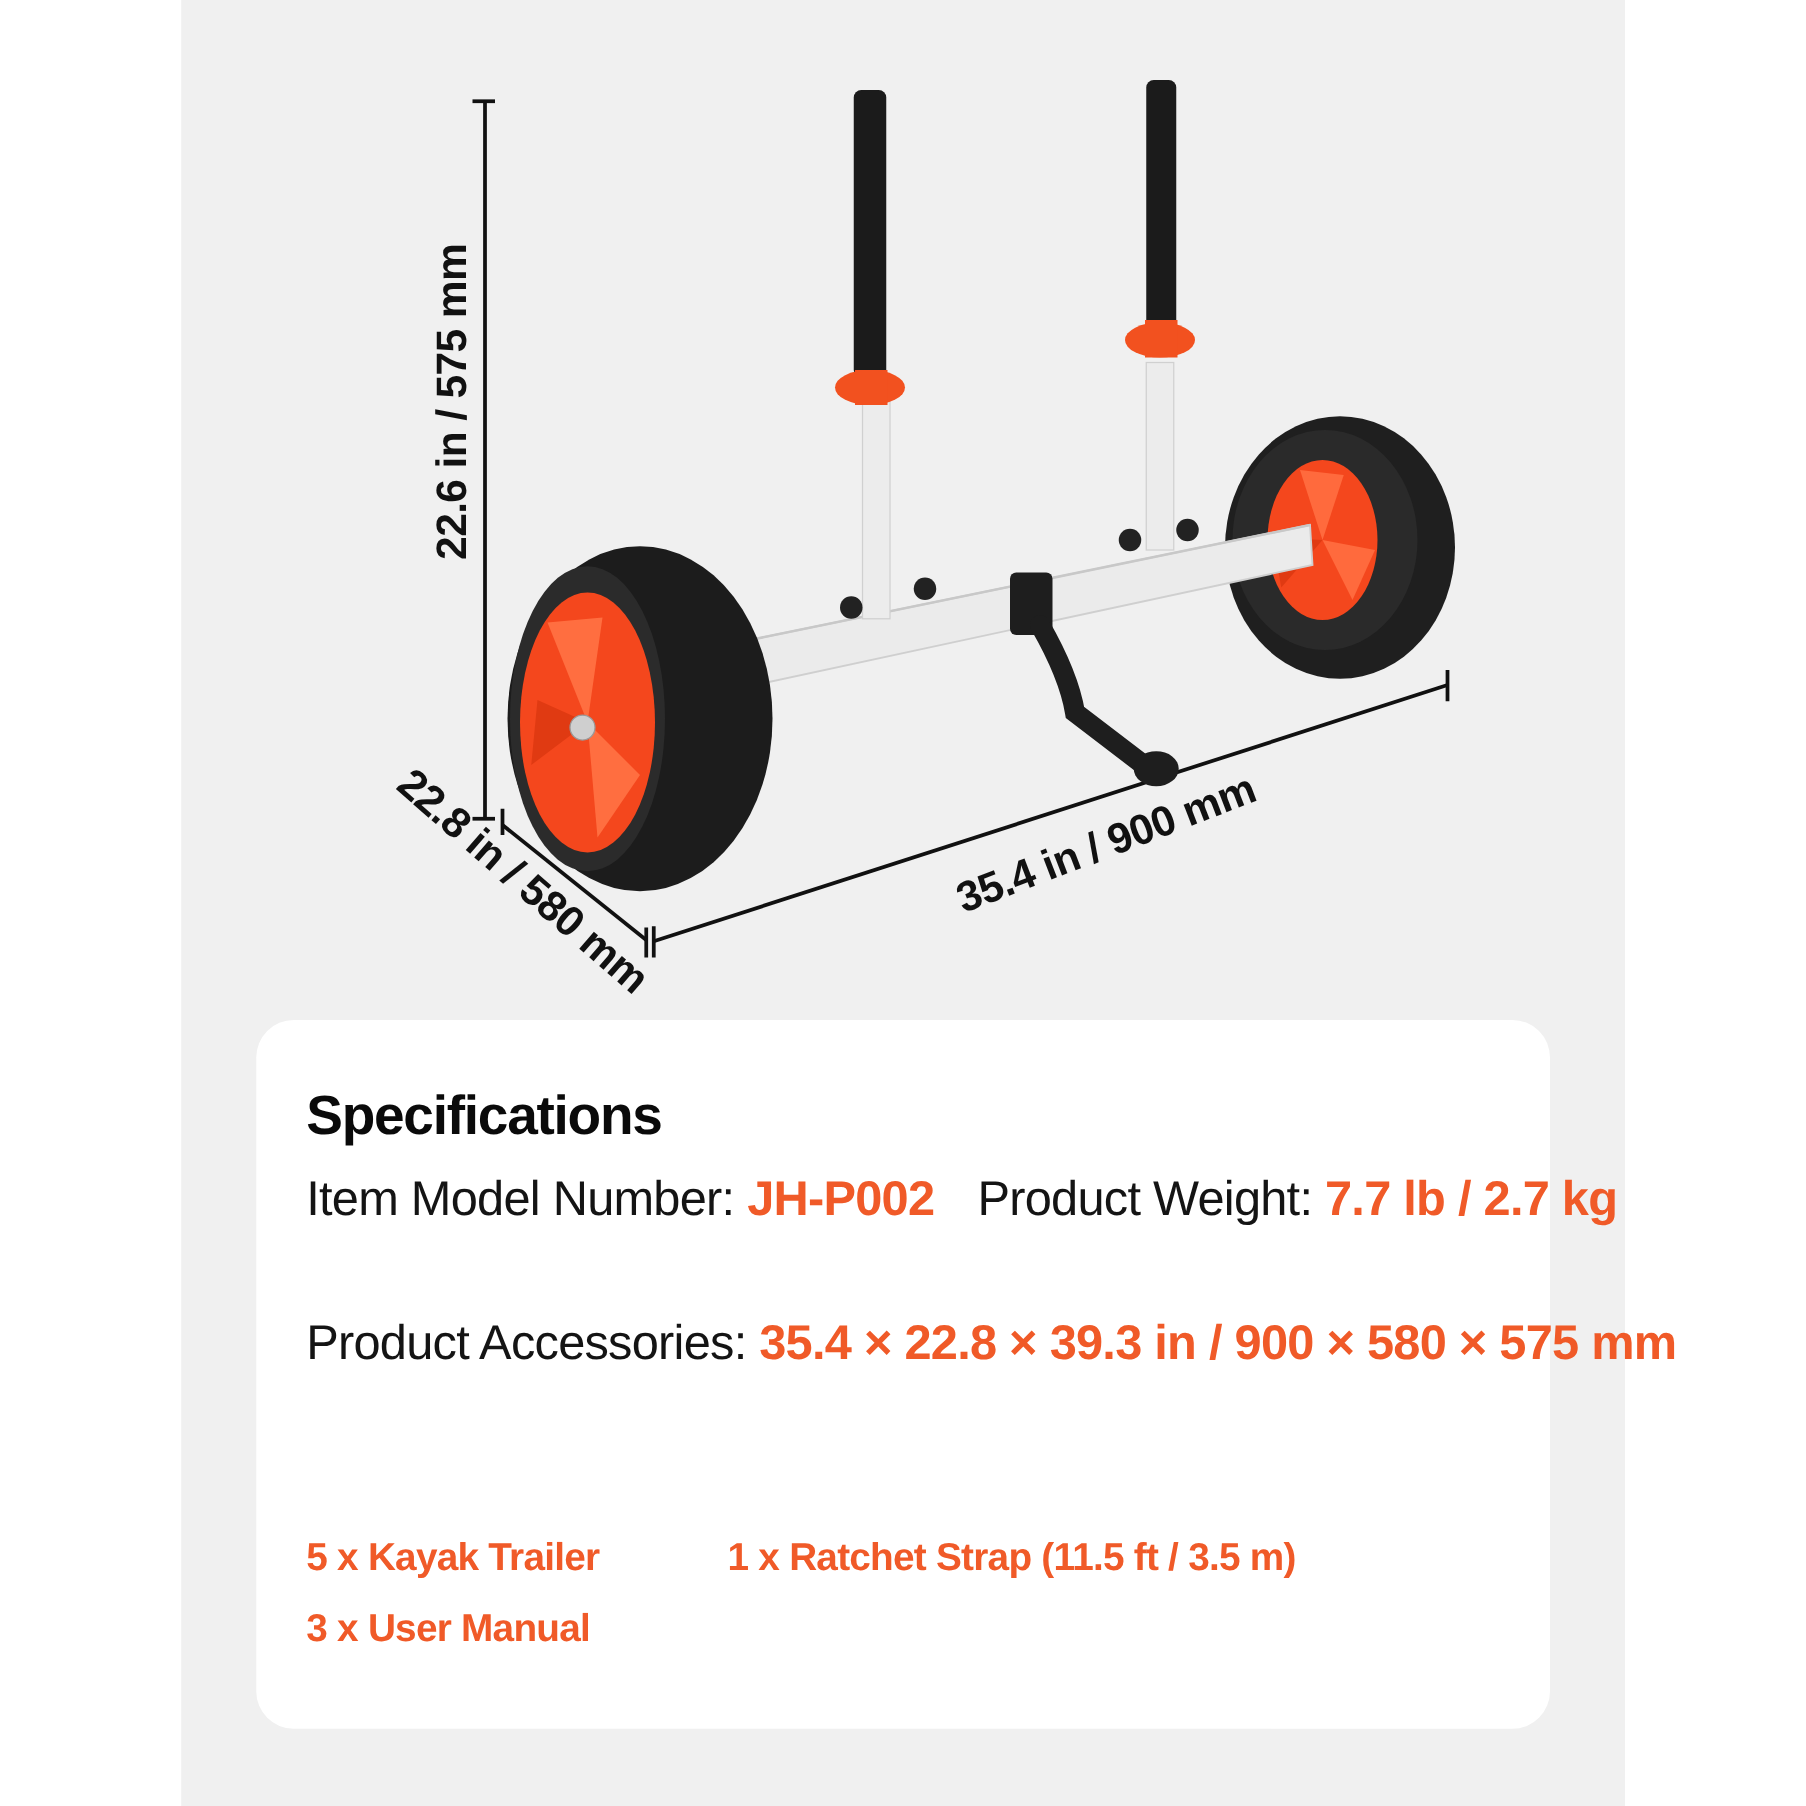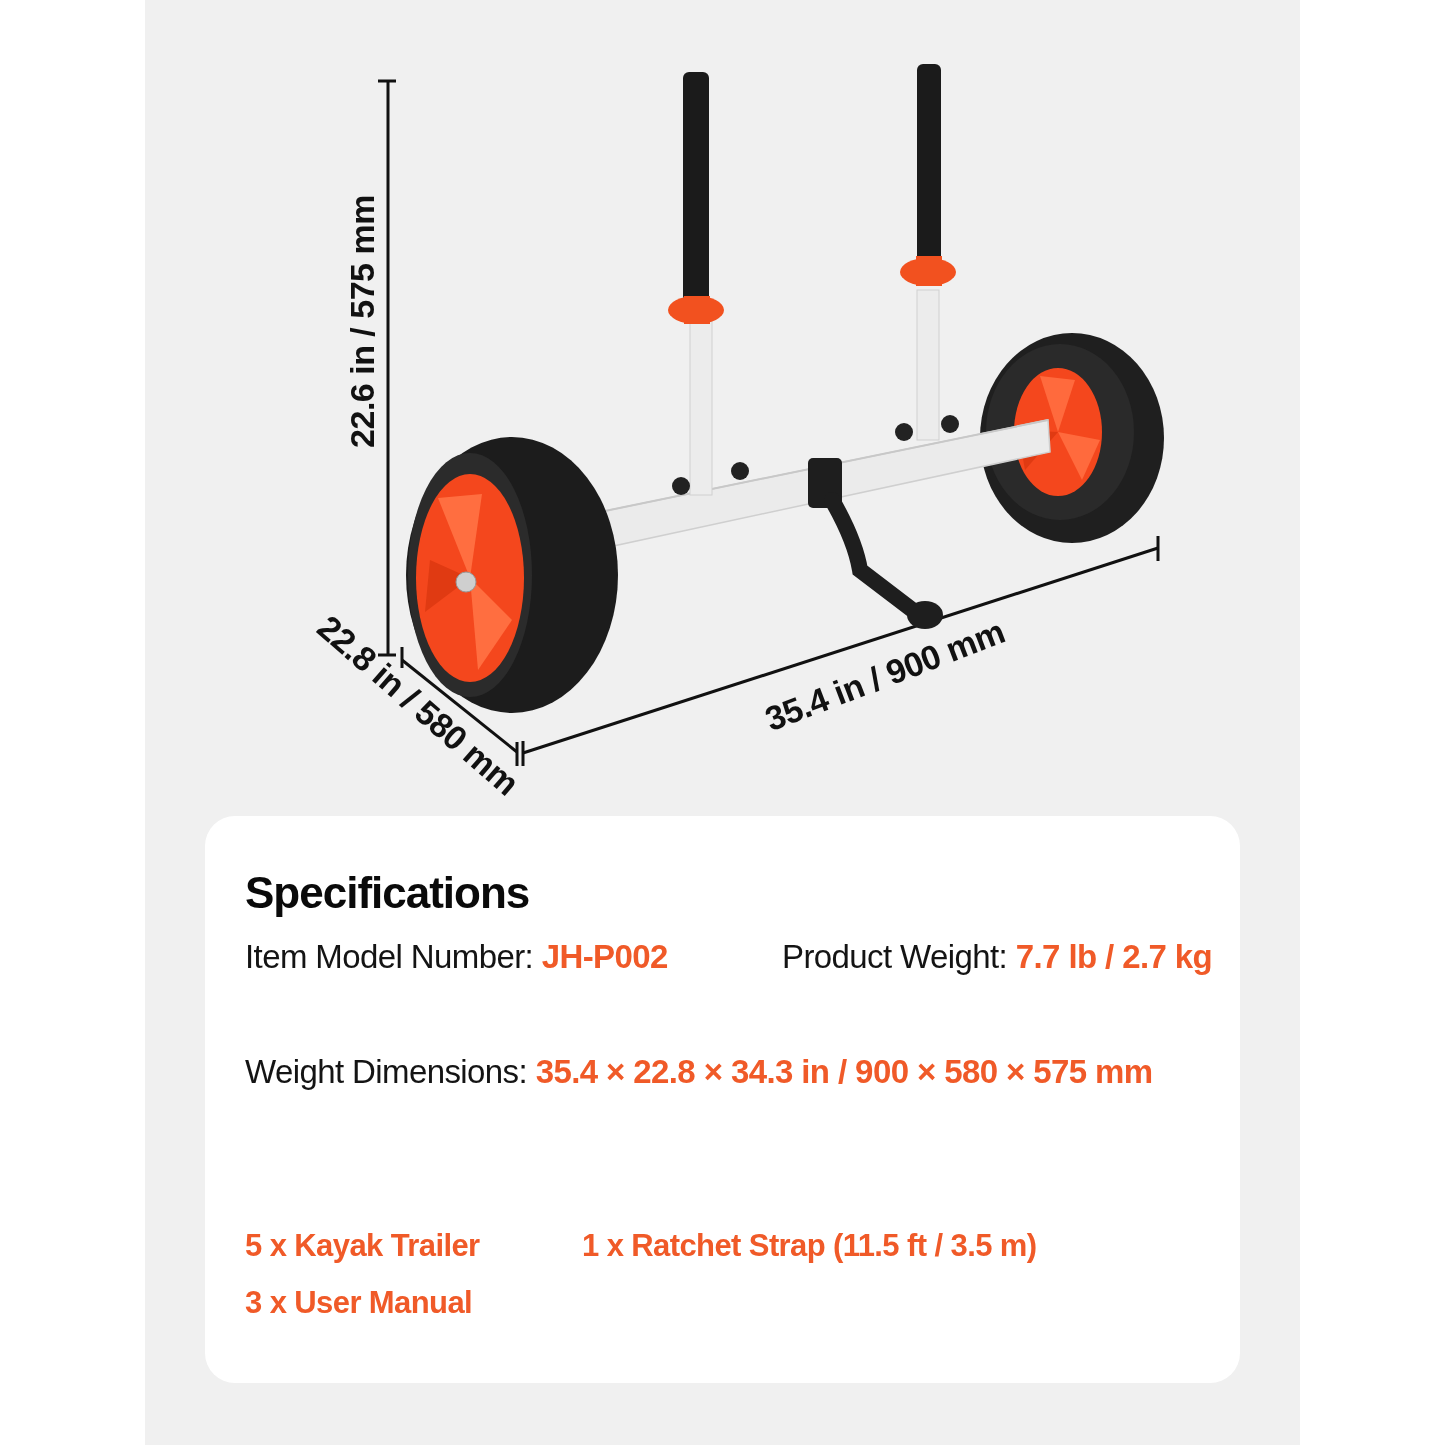--- a/index.html
+++ b/index.html
@@ -21,21 +21,21 @@
 
   .spec-card {
     position: absolute; left: 205px; top: 816px; width: 1035px; height: 567px;
     background: #ffffff; border-radius: 30px;
   }
   .section-title {
     position: absolute; left: 40px; font-size: 44px; font-weight: 700; color: #0a0a0a; letter-spacing: -1px;
   }
   .spec-title { top: 52px; }
   .acc-title  { top: 342px; }
-  .spec-line { position: absolute; font-size: 33px; color: #141414; white-space: nowrap; letter-spacing: -0.6px; }
+  .spec-line { position: absolute; font-size: 39px; color: #141414; white-space: nowrap; letter-spacing: -0.6px; }
   .spec-line .val { color: #f05a28; font-weight: 700; }
   .row1a { left: 40px; top: 122px; }
   .row1b { left: 577px; top: 122px; }
   .row2  { left: 40px; top: 180px; }
   .row3  { left: 40px; top: 237px; }
   .acc-item { position: absolute; font-size: 31px; font-weight: 700; color: #f05a28; white-space: nowrap; letter-spacing: -0.6px; }
   .acc1 { left: 40px; top: 412px; }
   .acc2 { left: 348px; top: 412px; margin-left: 29px; }
   .acc3 { left: 40px; top: 469px; }
 </style>
@@ -117,19 +117,19 @@
 <div class="spec-card">
   <div class="section-title spec-title">Specifications</div>
 
   <div class="spec-line row1a">
     <span>Item Model Number: </span><span class="val">JH-P002</span>
   </div>
   <div class="spec-line row1b">
     <span>Product Weight: </span><span class="val">7.7 lb / 2.7 kg</span>
   </div>
   <div class="spec-line row3">
-    <span>Weight Dimensions: </span><span class="val">35.4 × 22.8 × 34.3 in / 900 × 580 × 575 mm</span>
+    <span>Product Accessories: </span><span class="val">35.4 × 22.8 × 39.3 in / 900 × 580 × 575 mm</span>
   </div>
 
   <div class="acc-item acc1">5 x Kayak Trailer</div>
   <div class="acc-item acc2">1 x Ratchet Strap (11.5 ft / 3.5 m)</div>
   <div class="acc-item acc3">3 x User Manual</div>
 </div>
 
 </body></html>

